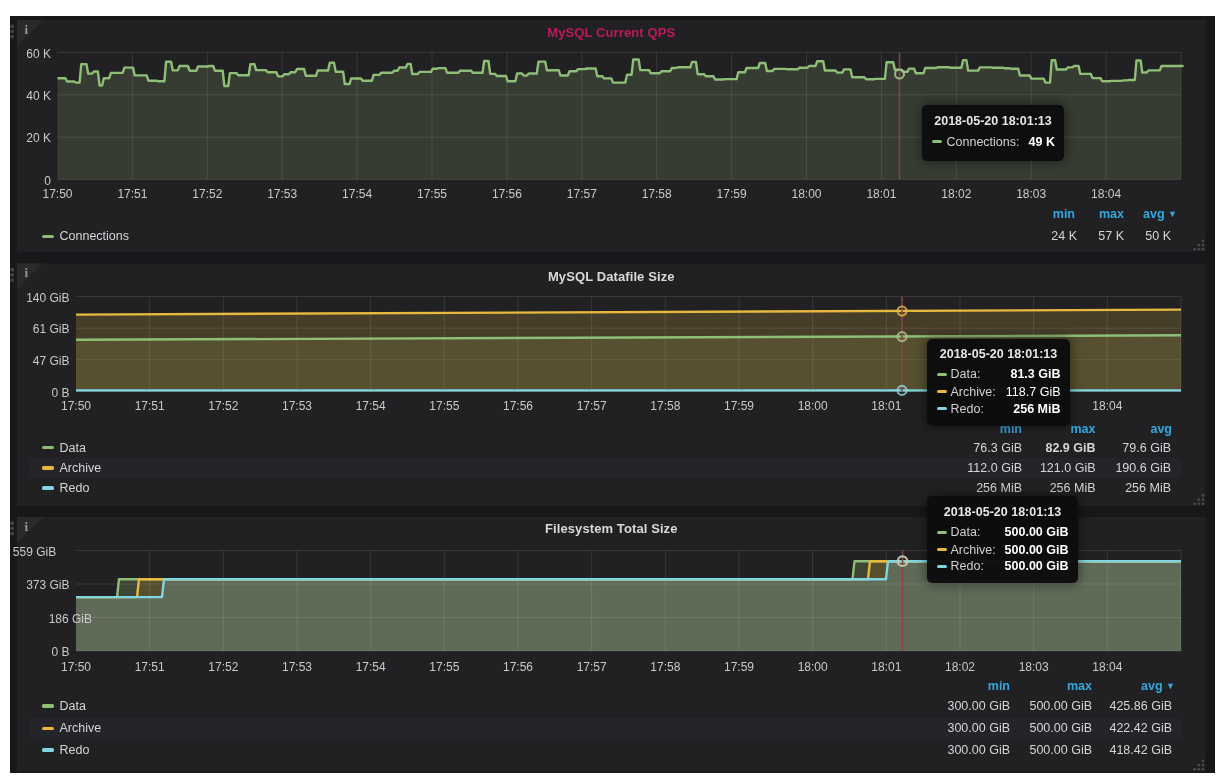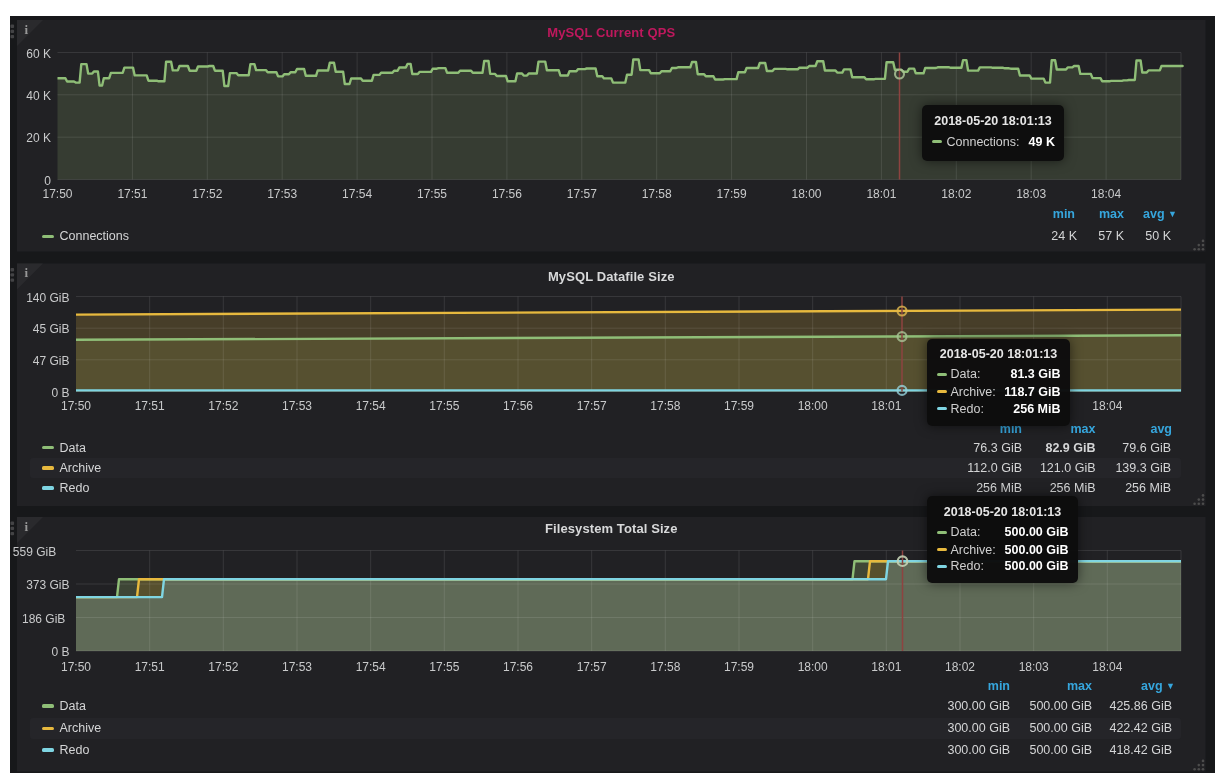--- a/index.html
+++ b/index.html
@@ -172,26 +172,26 @@
     <div style="position:absolute;left:782.7px;top:658.7px;width:60px;text-align:center;font-size:12px;color:#c9cacb">18:00</div>
     <div style="position:absolute;left:856.3px;top:658.7px;width:60px;text-align:center;font-size:12px;color:#c9cacb">18:01</div>
     <div style="position:absolute;left:930.0px;top:658.7px;width:60px;text-align:center;font-size:12px;color:#c9cacb">18:02</div>
     <div style="position:absolute;left:1003.7px;top:658.7px;width:60px;text-align:center;font-size:12px;color:#c9cacb">18:03</div>
     <div style="position:absolute;left:1077.3px;top:658.7px;width:60px;text-align:center;font-size:12px;color:#c9cacb">18:04</div>
     <div style="position:absolute;right:1173px;top:45.5px;width:70px;text-align:right;font-size:12px;color:#c9cacb">60 K</div>
     <div style="position:absolute;right:1173px;top:87.8px;width:70px;text-align:right;font-size:12px;color:#c9cacb">40 K</div>
     <div style="position:absolute;right:1173px;top:130.2px;width:70px;text-align:right;font-size:12px;color:#c9cacb">20 K</div>
     <div style="position:absolute;right:1173px;top:172.5px;width:70px;text-align:right;font-size:12px;color:#c9cacb">0</div>
     <div style="position:absolute;right:1154.5px;top:289.5px;width:70px;text-align:right;font-size:12px;color:#c9cacb">140 GiB</div>
-    <div style="position:absolute;right:1154.5px;top:321.2px;width:70px;text-align:right;font-size:12px;color:#c9cacb">45 GiB</div>
+    <div style="position:absolute;right:1154.5px;top:321.2px;width:70px;text-align:right;font-size:12px;color:#c9cacb">61 GiB</div>
     <div style="position:absolute;right:1154.5px;top:352.8px;width:70px;text-align:right;font-size:12px;color:#c9cacb">47 GiB</div>
     <div style="position:absolute;right:1154.5px;top:384.5px;width:70px;text-align:right;font-size:12px;color:#c9cacb">0 B</div>
     <div style="position:absolute;right:1154.5px;top:543.5px;width:70px;text-align:center;font-size:12px;color:#c9cacb">559 GiB</div>
     <div style="position:absolute;right:1154.5px;top:577.0px;width:70px;text-align:right;font-size:12px;color:#c9cacb">373 GiB</div>
-    <div style="position:absolute;right:1132px;top:610.5px;width:70px;font-size:12px;color:#c9cacb">186 GiB</div>
+    <div style="position:absolute;right:1132px;top:610.5px;width:70px;text-align:right;font-size:12px;color:#c9cacb">186 GiB</div>
     <div style="position:absolute;right:1154.5px;top:644.0px;width:70px;text-align:right;font-size:12px;color:#c9cacb">0 B</div>
     <div style="position:absolute;right:149.0px;top:206.0px;width:120px;text-align:right;font-size:12.5px;font-weight:700;color:#36a6dd">min</div>
     <div style="position:absolute;right:100.0px;top:206.0px;width:120px;text-align:right;font-size:12.5px;font-weight:700;color:#36a6dd">max</div>
     <div style="position:absolute;right:47.0px;top:206.0px;width:120px;text-align:right;font-size:12.5px;font-weight:700;color:#36a6dd">avg <span style="font-size:9px;position:relative;top:-1px">▼</span></div>
     <div style="position:absolute;left:42px;top:234.6px;width:12px;height:3.4px;border-radius:1.6px;background:#8fbe77"></div>
     <div style="position:absolute;left:59.5px;top:228px;font-size:12.5px;color:#d4d5d6">Connections</div>
     <div style="position:absolute;right:147.0px;top:227.5px;width:130px;text-align:right;font-size:12.5px;font-weight:400;color:#d4d5d6">24 K</div>
     <div style="position:absolute;right:100.0px;top:227.5px;width:130px;text-align:right;font-size:12.5px;font-weight:400;color:#d4d5d6">57 K</div>
     <div style="position:absolute;right:53.0px;top:227.5px;width:130px;text-align:right;font-size:12.5px;font-weight:400;color:#d4d5d6">50 K</div>
     <div style="position:absolute;left:30px;top:458px;width:1151px;height:20px;border-radius:3px;background:#252529"></div>
@@ -200,21 +200,21 @@
     <div style="position:absolute;right:52.0px;top:420.5px;width:120px;text-align:right;font-size:12.5px;font-weight:700;color:#36a6dd">avg</div>
     <div style="position:absolute;left:42px;top:446.1px;width:12px;height:3.4px;border-radius:1.6px;background:#8fbe77"></div>
     <div style="position:absolute;left:59.5px;top:439.8px;font-size:12.5px;color:#d4d5d6">Data</div>
     <div style="position:absolute;right:202.0px;top:439.8px;width:130px;text-align:right;font-size:12.5px;font-weight:400;color:#d4d5d6">76.3 GiB</div>
     <div style="position:absolute;right:128.5px;top:439.8px;width:130px;text-align:right;font-size:12.5px;font-weight:700;color:#d4d5d6">82.9 GiB</div>
     <div style="position:absolute;right:53.0px;top:439.8px;width:130px;text-align:right;font-size:12.5px;font-weight:400;color:#d4d5d6">79.6 GiB</div>
     <div style="position:absolute;left:42px;top:466.2px;width:12px;height:3.4px;border-radius:1.6px;background:#e7b93e"></div>
     <div style="position:absolute;left:59.5px;top:459.9px;font-size:12.5px;color:#d4d5d6">Archive</div>
     <div style="position:absolute;right:202.0px;top:459.9px;width:130px;text-align:right;font-size:12.5px;font-weight:400;color:#d4d5d6">112.0 GiB</div>
     <div style="position:absolute;right:128.5px;top:459.9px;width:130px;text-align:right;font-size:12.5px;font-weight:400;color:#d4d5d6">121.0 GiB</div>
-    <div style="position:absolute;right:53.0px;top:459.9px;width:130px;text-align:right;font-size:12.5px;font-weight:400;color:#d4d5d6">139.3 GiB</div>
+    <div style="position:absolute;right:53.0px;top:459.9px;width:130px;text-align:right;font-size:12.5px;font-weight:400;color:#d4d5d6">190.6 GiB</div>
     <div style="position:absolute;left:42px;top:486.3px;width:12px;height:3.4px;border-radius:1.6px;background:#7fd5e2"></div>
     <div style="position:absolute;left:59.5px;top:480.0px;font-size:12.5px;color:#d4d5d6">Redo</div>
     <div style="position:absolute;right:202.0px;top:480.0px;width:130px;text-align:right;font-size:12.5px;font-weight:400;color:#d4d5d6">256 MiB</div>
     <div style="position:absolute;right:128.5px;top:480.0px;width:130px;text-align:right;font-size:12.5px;font-weight:400;color:#d4d5d6">256 MiB</div>
     <div style="position:absolute;right:53.0px;top:480.0px;width:130px;text-align:right;font-size:12.5px;font-weight:400;color:#d4d5d6">256 MiB</div>
     <div style="position:absolute;left:30px;top:718px;width:1151px;height:20.5px;border-radius:3px;background:#252529"></div>
     <div style="position:absolute;right:214.0px;top:678.4px;width:120px;text-align:right;font-size:12.5px;font-weight:700;color:#36a6dd">min</div>
     <div style="position:absolute;right:132.0px;top:678.4px;width:120px;text-align:right;font-size:12.5px;font-weight:700;color:#36a6dd">max</div>
     <div style="position:absolute;right:49.0px;top:678.4px;width:120px;text-align:right;font-size:12.5px;font-weight:700;color:#36a6dd">avg <span style="font-size:9px;position:relative;top:-1px">▼</span></div>
     <div style="position:absolute;left:42px;top:704.3px;width:12px;height:3.4px;border-radius:1.6px;background:#8fbe77"></div>
@@ -237,21 +237,21 @@
     <div style="position:absolute;left:932px;top:140.3px;width:10px;height:3px;border-radius:1.6px;background:#8fbe77"></div>
     <div style="position:absolute;left:946.5px;top:134px;font-size:12.5px;color:#d0d0d0">Connections:</div>
     <div style="position:absolute;right:169px;top:134px;width:80px;text-align:right;font-size:12.5px;font-weight:700;color:#ffffff">49 K</div>
     <div style="position:absolute;left:927px;top:338.5px;width:143px;height:87.5px;background:rgba(13,13,13,0.98);border-radius:5px;box-shadow:0 0 12px rgba(0,0,0,0.55)"></div>
     <div style="position:absolute;left:927px;top:346px;width:143px;text-align:center;font-size:12.5px;font-weight:700;color:#e6e6e6">2018-05-20 18:01:13</div>
     <div style="position:absolute;left:937px;top:373.0px;width:10px;height:3px;border-radius:1.6px;background:#8fbe77"></div>
     <div style="position:absolute;left:950.5px;top:366.3px;font-size:12.5px;color:#d0d0d0">Data:</div>
     <div style="position:absolute;right:163.5px;top:366.3px;width:90px;text-align:right;font-size:12.5px;font-weight:700;color:#ffffff">81.3 GiB</div>
     <div style="position:absolute;left:937px;top:390.2px;width:10px;height:3px;border-radius:1.6px;background:#e7b93e"></div>
     <div style="position:absolute;left:950.5px;top:383.5px;font-size:12.5px;color:#d0d0d0">Archive:</div>
-    <div style="position:absolute;right:163.5px;top:383.5px;width:90px;text-align:right;font-size:12.5px;font-weight:700;color:#ffffff">118.7 GiB</div>
+    <div style="position:absolute;right:163.5px;top:383.5px;width:90px;text-align:right;font-size:12.5px;font-weight:400;color:#ffffff">118.7 GiB</div>
     <div style="position:absolute;left:937px;top:407.4px;width:10px;height:3px;border-radius:1.6px;background:#7fd5e2"></div>
     <div style="position:absolute;left:950.5px;top:400.7px;font-size:12.5px;color:#d0d0d0">Redo:</div>
     <div style="position:absolute;right:163.5px;top:400.7px;width:90px;text-align:right;font-size:12.5px;font-weight:700;color:#ffffff">256 MiB</div>
     <div style="position:absolute;left:927px;top:496px;width:151px;height:87px;background:rgba(13,13,13,0.98);border-radius:5px;box-shadow:0 0 12px rgba(0,0,0,0.55)"></div>
     <div style="position:absolute;left:927px;top:503.5px;width:151px;text-align:center;font-size:12.5px;font-weight:700;color:#e6e6e6">2018-05-20 18:01:13</div>
     <div style="position:absolute;left:937px;top:530.9px;width:10px;height:3px;border-radius:1.6px;background:#8fbe77"></div>
     <div style="position:absolute;left:950.5px;top:524.2px;font-size:12.5px;color:#d0d0d0">Data:</div>
     <div style="position:absolute;right:155.5px;top:524.2px;width:100px;text-align:right;font-size:12.5px;font-weight:700;color:#ffffff">500.00 GiB</div>
     <div style="position:absolute;left:937px;top:548.2px;width:10px;height:3px;border-radius:1.6px;background:#e7b93e"></div>
     <div style="position:absolute;left:950.5px;top:541.5px;font-size:12.5px;color:#d0d0d0">Archive:</div>

